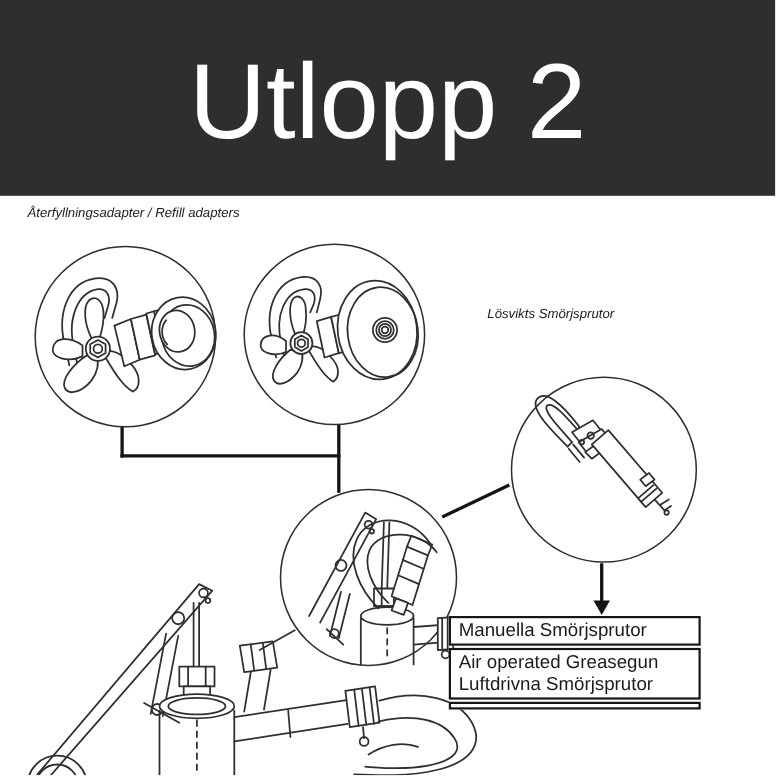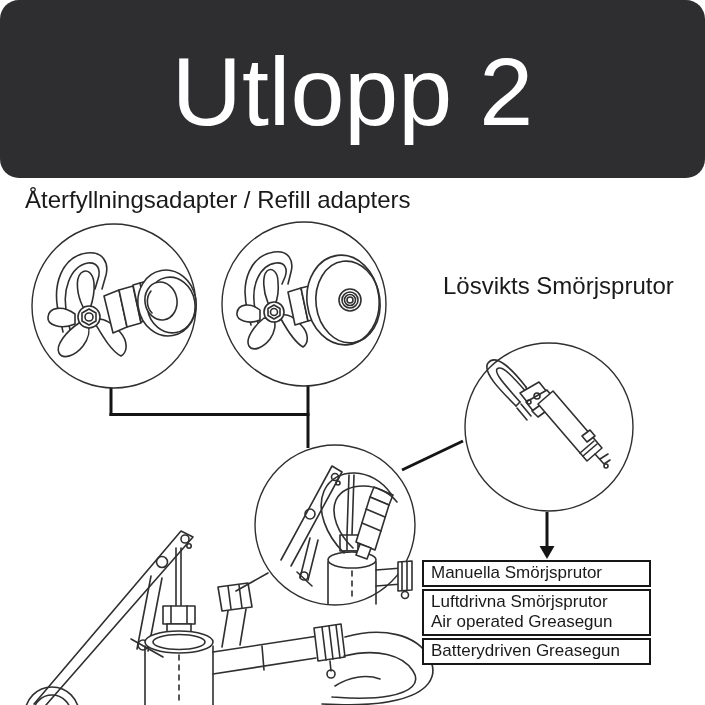--- a/index.html
+++ b/index.html
@@ -2,41 +2,41 @@
 <html><head>
 <meta charset="utf-8">
 <style>
   html,body { margin:0; padding:0; background:#ffffff; }
   .canvas {
     position:relative; width:705px; height:705px; background:#ffffff;
     font-family:"Liberation Sans", sans-serif; color:#1a1a1a; overflow:hidden;
   }
   .header {
     position:absolute; left:0; top:0; width:705px; height:178px;
-    background:#2e2e30; display:flex; align-items:center; justify-content:center;border-radius:19px;
+    background:#2e2e30; display:flex; align-items:center; justify-content:center;
   }
   .title {
     color:#ffffff; font-size:97px; line-height:1; margin-top:4px;
     font-weight:400; letter-spacing:0;
   }
-  .section-label { position:absolute; font-size:24px; white-space:nowrap; }
+  .section-label { position:absolute; font-size:12px; white-space:nowrap;font-style:italic; }
   #refill-label { left:25px; top:186px; }
   #bulk-label   { left:443px; top:273px; line-height:25px; }
   .abs { position:absolute; }
   svg { display:block; }
   .art path, .art circle, .art ellipse, .art line {
     stroke:#2f2f2f; stroke-width:1.6; fill:none;
     stroke-linecap:round; stroke-linejoin:round;
   }
   .art .f { fill:#ffffff; }
   .bubble { fill:#ffffff; stroke:#2f2f2f; stroke-width:1.4; }
   .connector { stroke:#141414; stroke-width:3; fill:none; }
   .thin { stroke:#2f2f2f; stroke-width:1.2; fill:none; }
   .arrowhead { fill:#141414; stroke:none; }
-  .ref-table { position:absolute; left:422px; top:560px; width:229px; }
+  .ref-table { position:absolute; left:408px; top:560px; width:229px; }
   .trow {
     box-sizing:border-box; border:2px solid #161616; background:#ffffff;
     padding:1px 4px 2px 7px; font-size:17px; line-height:20px; white-space:nowrap;
   }
   .trow + .trow { margin-top:2px; }
   .trow div { overflow:hidden; }
 </style>
 </head>
 <body>
 
@@ -191,21 +191,20 @@
 
   <div id="bulk-label" class="section-label">
     <div>Lösvikts Smörjsprutor</div>
   </div>
 
   <div class="ref-table">
     <div class="trow">
       <div>Manuella Smörjsprutor</div>
     </div>
     <div class="trow">
+      <div>Air operated Greasegun</div>
       <div>Luftdrivna Smörjsprutor</div>
-      <div>Air operated Greasegun</div>
     </div>
     <div class="trow">
-      <div>Batterydriven Greasegun</div>
     </div>
   </div>
 
 </div>
 
 </body></html>

